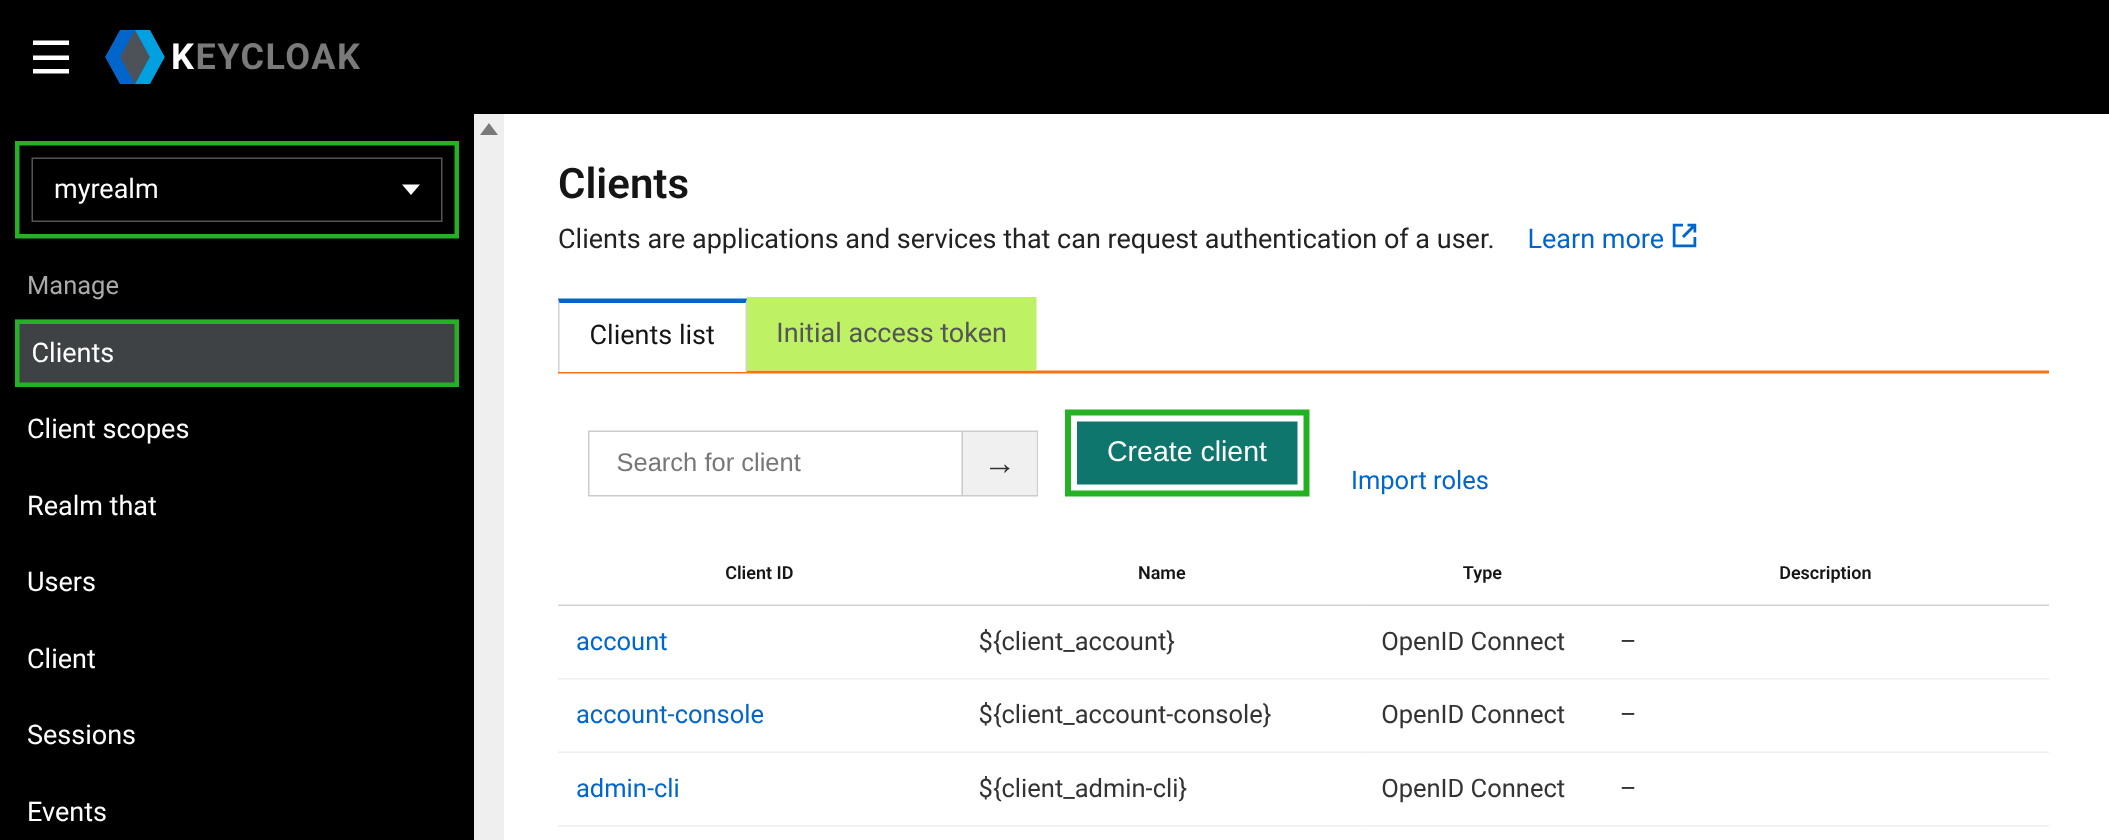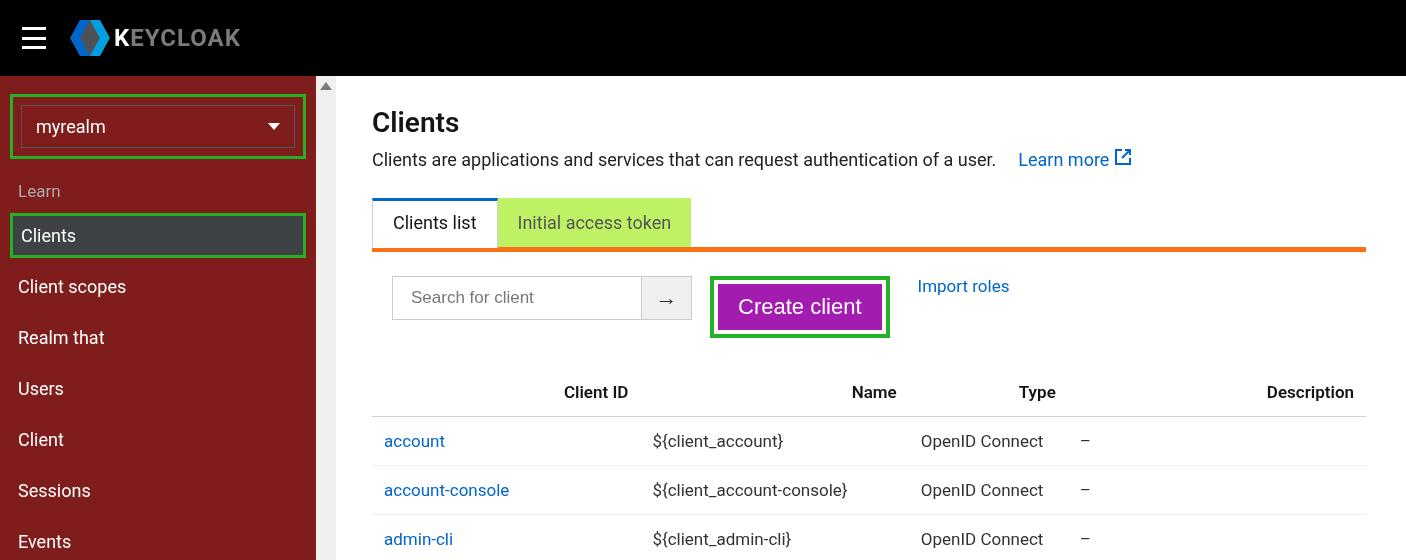--- a/index.html
+++ b/index.html
@@ -11,53 +11,53 @@
   .logo { display: flex; align-items: center; gap: 4px; }
   .logo-mark { width: 40px; height: 36px; }
   .logo-text span { font-size: 24px; font-weight: 700; letter-spacing: 1px; }
   .logo-k { color: #fff; }
   .logo-rest { color: #7a7a7a; }
   
   .layout { display: flex; height: calc(560px - 76px); }
   .scroll-strip { width: 20px; background: #efefef; position: relative; }
   .scroll-arrow { width: 0; height: 0; border-left: 6px solid transparent; border-right: 6px solid transparent; border-bottom: 8px solid #7a7a7a; position: absolute; left: 4px; top: 6px; }
   
-  .sidebar { width: 316px; background: #7f1d1d; color: #fff; padding-top: 18px; }
+  .sidebar { width: 316px; background: #000000; color: #fff; padding-top: 18px; }
   .realm-box { margin: 0 10px 22px 10px; border: 3px solid #24b224; padding: 8px; }
   .realm-select { border: 1px solid #555; padding: 10px 14px; display: flex; align-items: center; justify-content: space-between; color: #fff; font-size: 18px; cursor: pointer; }
   .caret-down { width: 0; height: 0; border-left: 6px solid transparent; border-right: 6px solid transparent; border-top: 7px solid #fff; }
   .section-label { color: #aaa; font-size: 17px; padding: 0 18px 12px 18px; }
   .nav-item { padding: 12px 18px; font-size: 18px; color: #fff; cursor: pointer; }
   .nav-item.active { background: #3e4245; border: 3px solid #24b224; margin: 0 10px 6px 10px; padding-left: 8px; padding-top: 9px; padding-bottom: 9px; }
   .nav-item:not(.active) { margin-top: 6px; }
   
   .main { flex: 1; padding: 30px 40px 0 36px; background: #fff; overflow: hidden; }
   .page-title { font-size: 28px; font-weight: 600; margin-bottom: 10px; }
   .page-desc { font-size: 18px; color: #222; display: inline; }
   .learn-more { color: #0066cc; font-size: 18px; text-decoration: none; display: inline-flex; align-items: flex-start; gap: 6px; margin-left: 18px; }
   .ext-icon { width: 16px; height: 16px; }
   
-  .tabs { display: flex; margin-top: 28px; border-bottom: 5px solid #f97316; }
+  .tabs { display: flex; margin-top: 28px; border-bottom: 2px solid #f97316; align-items: center; }
   .tab { padding: 14px 20px; font-size: 18px; cursor: pointer; background: #bef264; color: #555; }
   .tab.active { background: #fff; color: #151515; border-top: 3px solid #0066cc; border-left: 1px solid #d2d2d2; border-right: 1px solid #d2d2d2; margin-bottom: -1px; padding-top: 11px; }
   
-  .toolbar { display: flex; align-items: flex-start; gap: 18px; margin-top: 24px; padding-left: 20px; }
+  .toolbar { display: flex; align-items: flex-end; gap: 18px; margin-top: 24px; padding-left: 20px; }
   .search-wrap { display: flex; border: 1px solid #ccc; }
   .search-inner { display: flex; align-items: center; padding: 0 10px; width: 248px; height: 42px; }
   .search-icon { width: 18px; height: 18px; color: #555; margin-right: 8px; }
   .search-input { border: none; outline: none; font-size: 17px; flex: 1; color: #333; background: transparent; }
   .search-input::placeholder { color: #777; }
   .search-go { width: 50px; height: 42px; background: #f0f0f0; border-left: 1px solid #ccc; display: flex; align-items: center; justify-content: center; cursor: pointer; }
   .arrow-right { font-size: 22px; color: #333; }
   .create-box { border: 4px solid #24b224; padding: 4px; }
-  .btn-primary { background: #a21caf; color: #fff; border: none; padding: 10px 20px; font-size: 22px; cursor: pointer; }
+  .btn-primary { background: #0f766e; color: #fff; border: none; padding: 10px 20px; font-size: 19px; cursor: pointer; }
   .link-action { color: #0066cc; font-size: 17px; cursor: pointer; text-decoration: none; margin-left: 10px; }
   
   .table { width: 100%; margin-top: 30px; border-collapse: collapse; }
-  .table th { text-align: right; font-size: 17px; font-weight: 600; padding: 14px 12px; border-bottom: 1px solid #d2d2d2; }
+  .table th { text-align: center; font-size: 12px; font-weight: 600; padding: 14px 12px; border-bottom: 1px solid #d2d2d2; }
   .table td { font-size: 17px; padding: 14px 12px; border-bottom: 1px solid #eee; color: #333; }
   .table td a { color: #0066cc; text-decoration: none; }
   .col-id { width: 27%; }
   .col-name { width: 27%; }
   .col-type { width: 16%; }
   .col-desc { width: auto; }
 </style>
 </head>
 <body>
 
@@ -80,21 +80,21 @@
 </div>
 
 <div class="layout">
   <aside class="sidebar">
     <div class="realm-box">
       <div class="realm-select">
         <span>myrealm</span>
         <span class="caret-down"></span>
       </div>
     </div>
-    <div class="section-label">Learn</div>
+    <div class="section-label">Manage</div>
     <div class="nav-item active">
       <span>Clients</span>
     </div>
     <div class="nav-item">
       <span>Client scopes</span>
     </div>
     <div class="nav-item">
       <span>Realm that</span>
     </div>
     <div class="nav-item">

